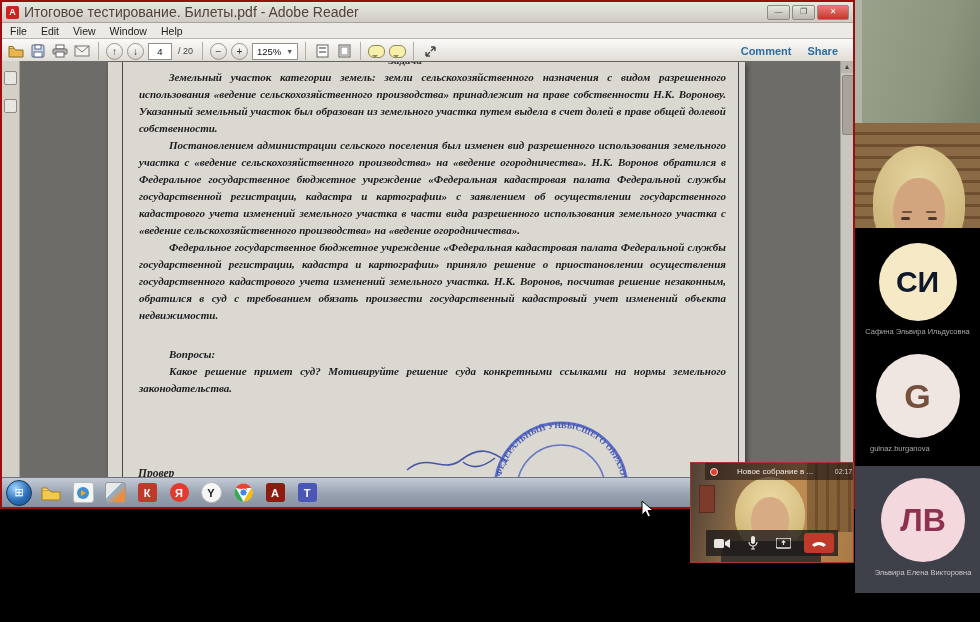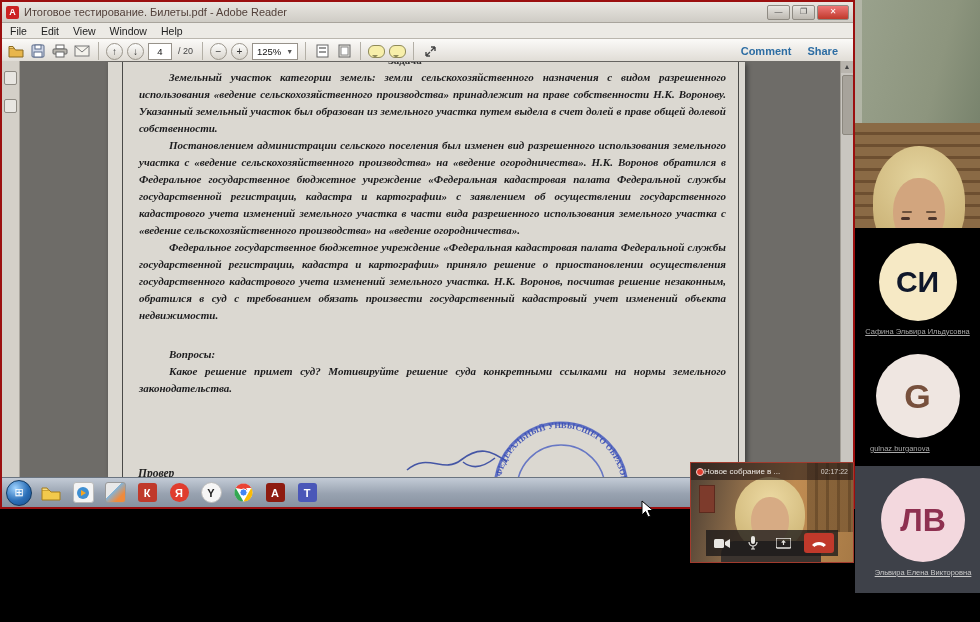--- a/index.html
+++ b/index.html
@@ -6,21 +6,21 @@
   body{width:980px;height:622px;background:#000;position:relative;overflow:hidden;
        font-family:"Liberation Sans",sans-serif;-webkit-font-smoothing:antialiased;}
   
   .share-region{position:absolute;left:0;top:56;width:855px;height:509px;
     border:2px solid #9b0f0f;box-sizing:border-box;background:#d4d0c8;}
   
   .titlebar{height:20px;background:linear-gradient(#e9e7e2,#cfccc5);display:flex;align-items:center;
     padding:0 4px;border-bottom:1px solid #a8a49c;}
   .app-ico{width:13px;height:13px;background:#c22;border-radius:2px;color:#fff;font-size:9px;
     font-weight:bold;text-align:center;line-height:13px;margin-right:5px;}
-  .title-text{font-size:11px;color:#52403a;flex:1;white-space:nowrap;overflow:hidden;}
+  .title-text{font-size:14px;color:#52403a;flex:1;white-space:nowrap;overflow:hidden;}
   .winbtns{display:flex;gap:2px;}
   .winbtn{width:21px;height:13px;background:linear-gradient(#e8e6e2,#bdb9b1);border:1px solid #8f8b83;
     border-radius:2px;font-size:8px;line-height:11px;text-align:center;color:#444;}
   .winbtn.close{background:linear-gradient(#e77,#c0392b);color:#fff;width:30px;}
   .menubar{height:15px;background:#eceae5;display:flex;align-items:center;gap:14px;
     padding:0 8px;font-size:10.5px;color:#222;border-bottom:1px solid #bab6ae;}
   .toolbar{height:24px;background:linear-gradient(#fbfaf8,#dedad3);border-bottom:1px solid #9c978e;
     display:flex;align-items:center;padding:0 5px;gap:4px;}
   .tb-sep{width:1px;height:18px;background:#b3afa6;margin:0 3px;}
   .tb-ico{width:18px;height:17px;display:flex;align-items:center;justify-content:center;}
@@ -86,38 +86,38 @@
   .cam-hair{position:absolute;left:18px;bottom:-28px;width:92px;height:110px;border-radius:50% 50% 42% 42%;
     background:radial-gradient(circle at 50% 30%,#e4d49e,#cdb57a 70%,#b79c60);}
   .cam-face{position:absolute;left:38px;bottom:-18px;width:52px;height:68px;border-radius:48%;
     background:#d2a57e;}
   .cam-eye{position:absolute;width:9px;height:3px;background:#4a332a;border-radius:2px;bottom:26px;}
   .cam-brow{position:absolute;width:10px;height:2px;background:#6d523d;border-radius:2px;bottom:33px;}
   .participants{display:flex;flex-direction:column;}
   .ptile{display:flex;flex-direction:column;align-items:center;}
   .avatar{border-radius:50%;display:flex;align-items:center;justify-content:center;
     font-weight:bold;font-family:"Liberation Sans",sans-serif;}
-  .pname{font-size:7.5px;color:#a9a9a9;margin-top:6px;white-space:nowrap;text-decoration:underline;}
+  .pname{font-size:7.5px;color:#a9a9a9;margin-top:6px;white-space:nowrap;}
   .av-si{width:78px;height:78px;font-size:30px;margin-top:15px;}
   .av-g{width:84px;height:84px;font-size:34px;margin-top:18px;}
   .tile-lv{margin-top:13px;background:#3e4149;width:136px;height:127px;justify-content:center;}
   .av-lv{width:84px;height:84px;font-size:32px;margin-top:-4px;}
   
   .overlay{position:absolute;left:690px;top:462px;width:164px;height:101px;z-index:40;
     border:1px solid #a23b2e;box-sizing:border-box;overflow:hidden;
     background:linear-gradient(100deg,#4e4034 0%,#8a6a48 30%,#c08c52 60%,#a77a46 100%);}
   .ov-shelf{position:absolute;right:0;top:0;width:46px;height:70%;
     background:repeating-linear-gradient(90deg,#7c5a34 0 8px,#5e4224 8px 11px);opacity:.8;}
   .ov-pic{position:absolute;left:8px;top:22px;width:14px;height:26px;background:#7d3b2c;border:1px solid #5c2a1e;}
   .ov-hair{position:absolute;left:44px;top:14px;width:70px;height:74px;border-radius:50% 50% 45% 45%;
     background:radial-gradient(circle at 50% 32%,#ecd9a2,#d2ba7c 72%,#b89c5e);}
   .ov-face{position:absolute;left:60px;top:34px;width:38px;height:48px;border-radius:48%;background:#d7ab84;}
   .ov-body{position:absolute;left:30px;top:78px;width:100px;height:26px;border-radius:14px 14px 0 0;background:#3a332e;}
-  .ov-head{position:absolute;left:0;top:0;width:100%;height:17px;background:rgba(35,25,22,.62);
-    display:flex;align-items:center;gap:0;padding:0 5px;box-sizing:border-box;z-index:3;}
+  .ov-head{position:absolute;left:14px;top:0;width:100%;height:17px;background:rgba(35,25,22,.62);
+    display:flex;align-items:center;gap:19px;padding:0 5px;box-sizing:border-box;z-index:3;}
   .rec-dot{width:8px;height:8px;border-radius:50%;background:#e03c2e;border:1.5px solid #f6d7d2;box-sizing:border-box;}
   .ov-title{font-size:8px;color:#f0ebe6;white-space:nowrap;overflow:hidden;text-overflow:ellipsis;max-width:84px;}
   .ov-timer{font-size:7px;color:#d8d2cc;margin-left:auto;}
   .ov-bar{position:absolute;left:50%;transform:translateX(-50%);bottom:6px;width:132px;height:26px;
     background:rgba(28,26,26,.78);display:flex;align-items:center;justify-content:space-around;z-index:3;}
   .ov-btn{width:22px;height:20px;display:flex;align-items:center;justify-content:center;}
   .hangup{width:30px;height:20px;border-radius:3px;background:#c0392b;display:flex;align-items:center;justify-content:center;}
   
   .cursor{position:absolute;left:641px;top:500px;z-index:60;}
 </style>

